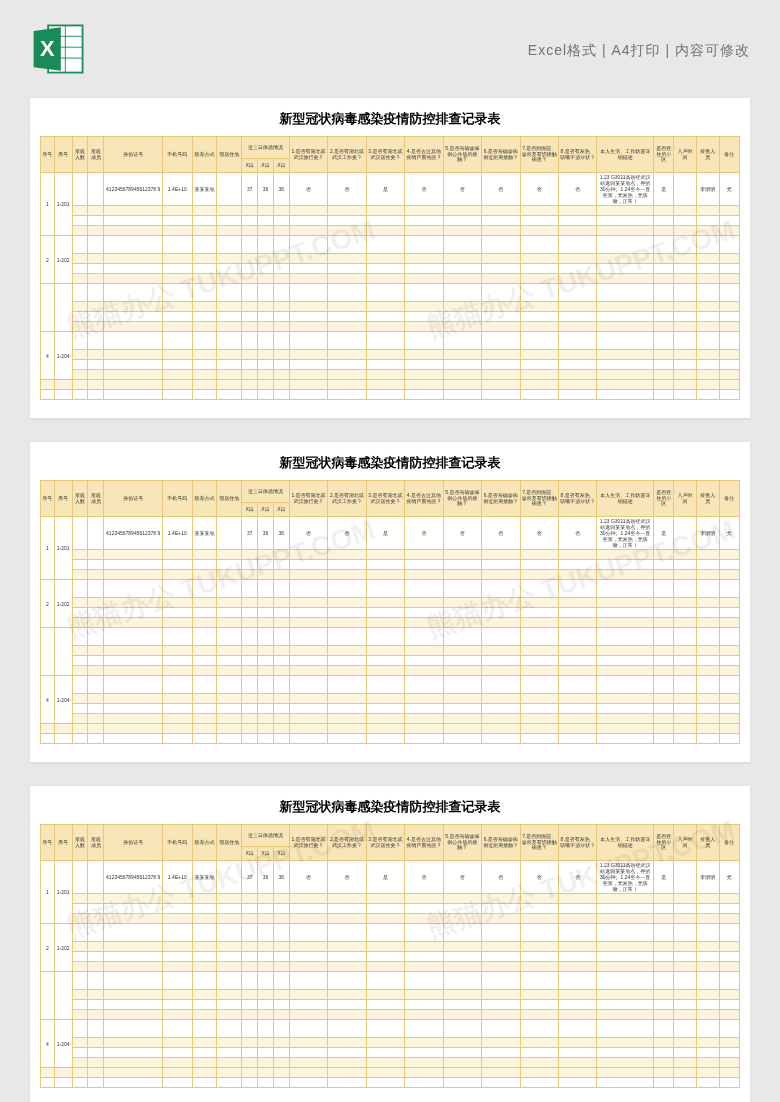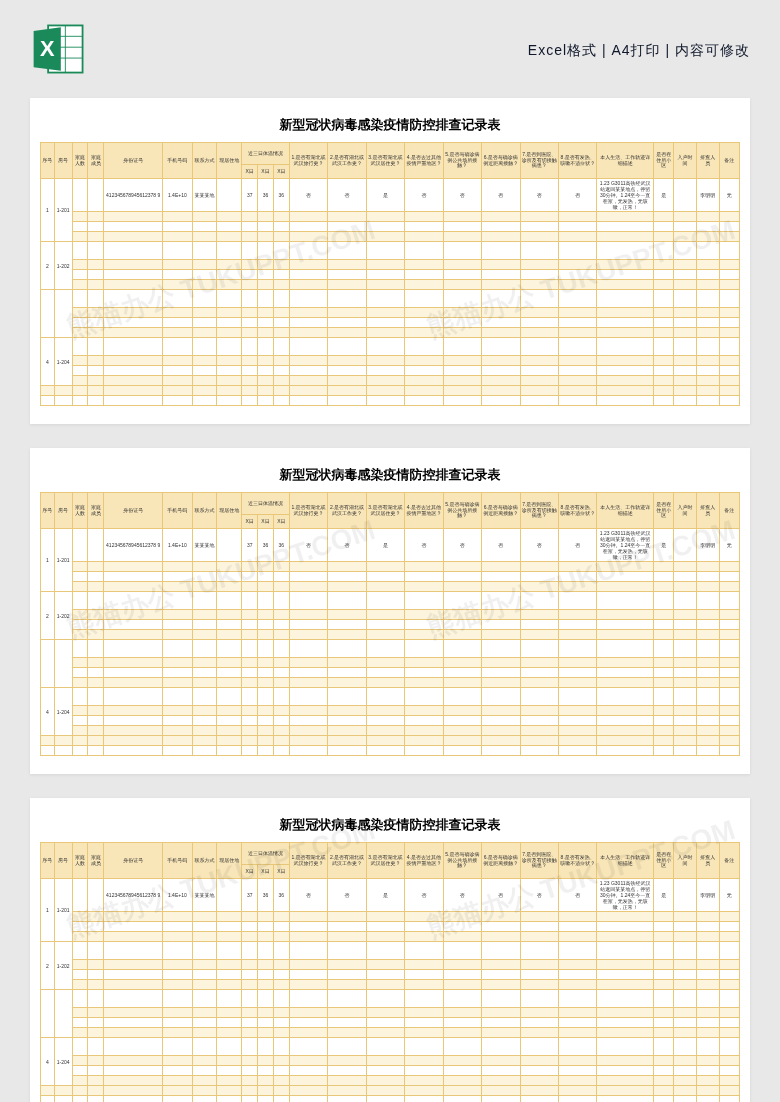--- a/index.html
+++ b/index.html
@@ -27,35 +27,35 @@
   .title-block { flex: 1; }
   .title-main {
     font-size: 32px;
     font-weight: 700;
     color: #1b8a5a;
     letter-spacing: 2px;
     text-align: right;
   }
   .title-sub {
     font-size: 14px;
-    color: #0f172a;
+    color: #737373;
     text-align: right;
     margin-top: 4px;
     letter-spacing: 1px;
   }
   .pages {
     padding: 10px 30px 30px 30px;
     display: flex;
     flex-direction: column;
     gap: 24px;
   }
   .sheet {
     background: #fff;
     width: 100%;
-    padding: 18px 10px 18px 10px;
+    padding: 12px 10px 18px 10px;
     box-shadow: 0 1px 3px rgba(0,0,0,0.08);
   }
   .sheet-title {
     text-align: center;
     font-size: 13px;
     font-weight: 700;
     color: #000;
     margin-bottom: 8px;
   }
   table {

